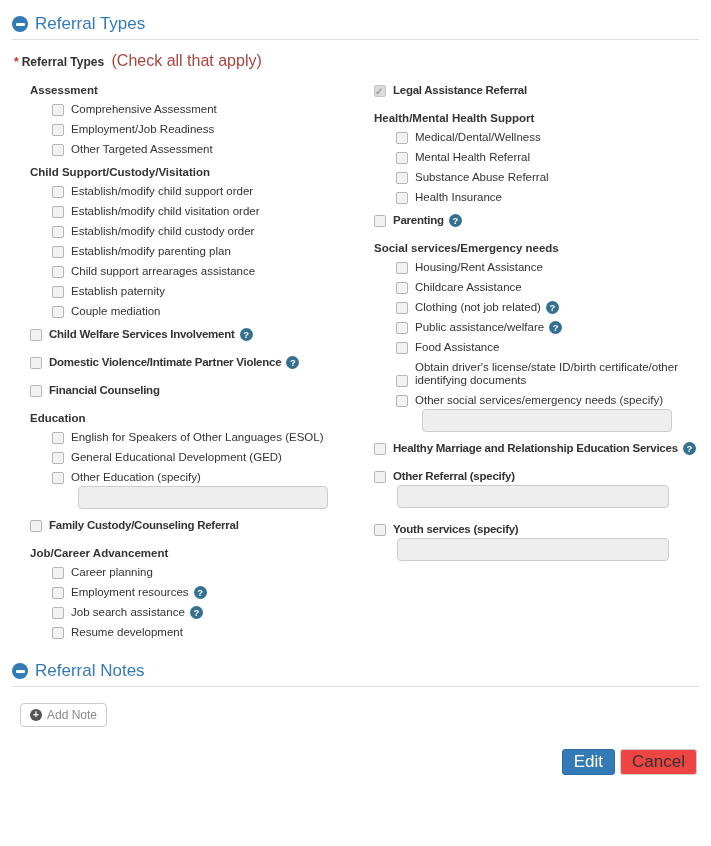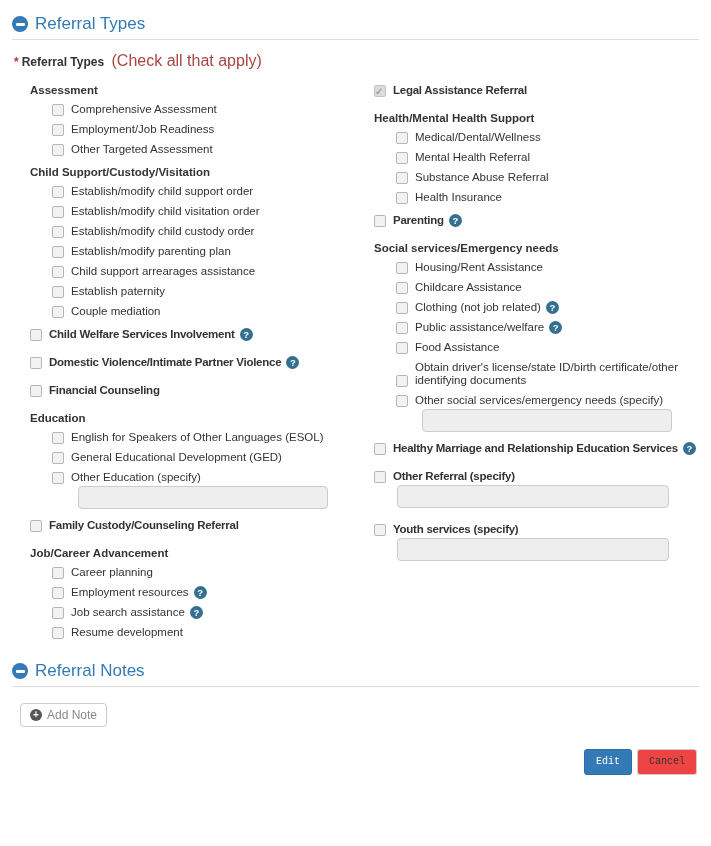--- a/index.html
+++ b/index.html
@@ -58,21 +58,21 @@
   .notes-hdr{margin-top:6px;}
   .notes-body{padding:4px 0 0 8px;}
   .add-note-btn{display:inline-flex;align-items:center;gap:5px;background:#fff;border:1px solid #ccc;
         border-radius:4px;padding:4px 9px;font-size:12px;color:#8a8a8a;cursor:pointer;}
   .plus-icon{width:12px;height:12px;border-radius:50%;background:#555;color:#fff;flex-shrink:0;
         text-align:center;line-height:12px;font-size:10px;font-weight:bold;display:inline-block;}
   .plus-icon::after{content:"+";}
 
   
   .footer{display:flex;justify-content:flex-end;gap:5px;margin-top:22px;padding:0 2px 8px 0;}
-  .btn{font-size:10px;line-height:14px;padding:5px 11px;border-radius:3px;cursor:pointer;font-family:Liberation Mono, monospace;}
+  .btn{font-size:17px;line-height:14px;padding:5px 11px;border-radius:3px;cursor:pointer;font-family:Liberation Sans, sans-serif;}
   .btn-edit{background:#337ab7;border:1px solid #2e6da4;color:#fff;}
   .btn-cancel{background:#ef4444;border:1px solid #ccc;color:#333;}
 </style>
 </head>
 <body>
 
 <div class="page">
 
   <div class="section-hdr">
     <span class="collapse-icon"></span>

